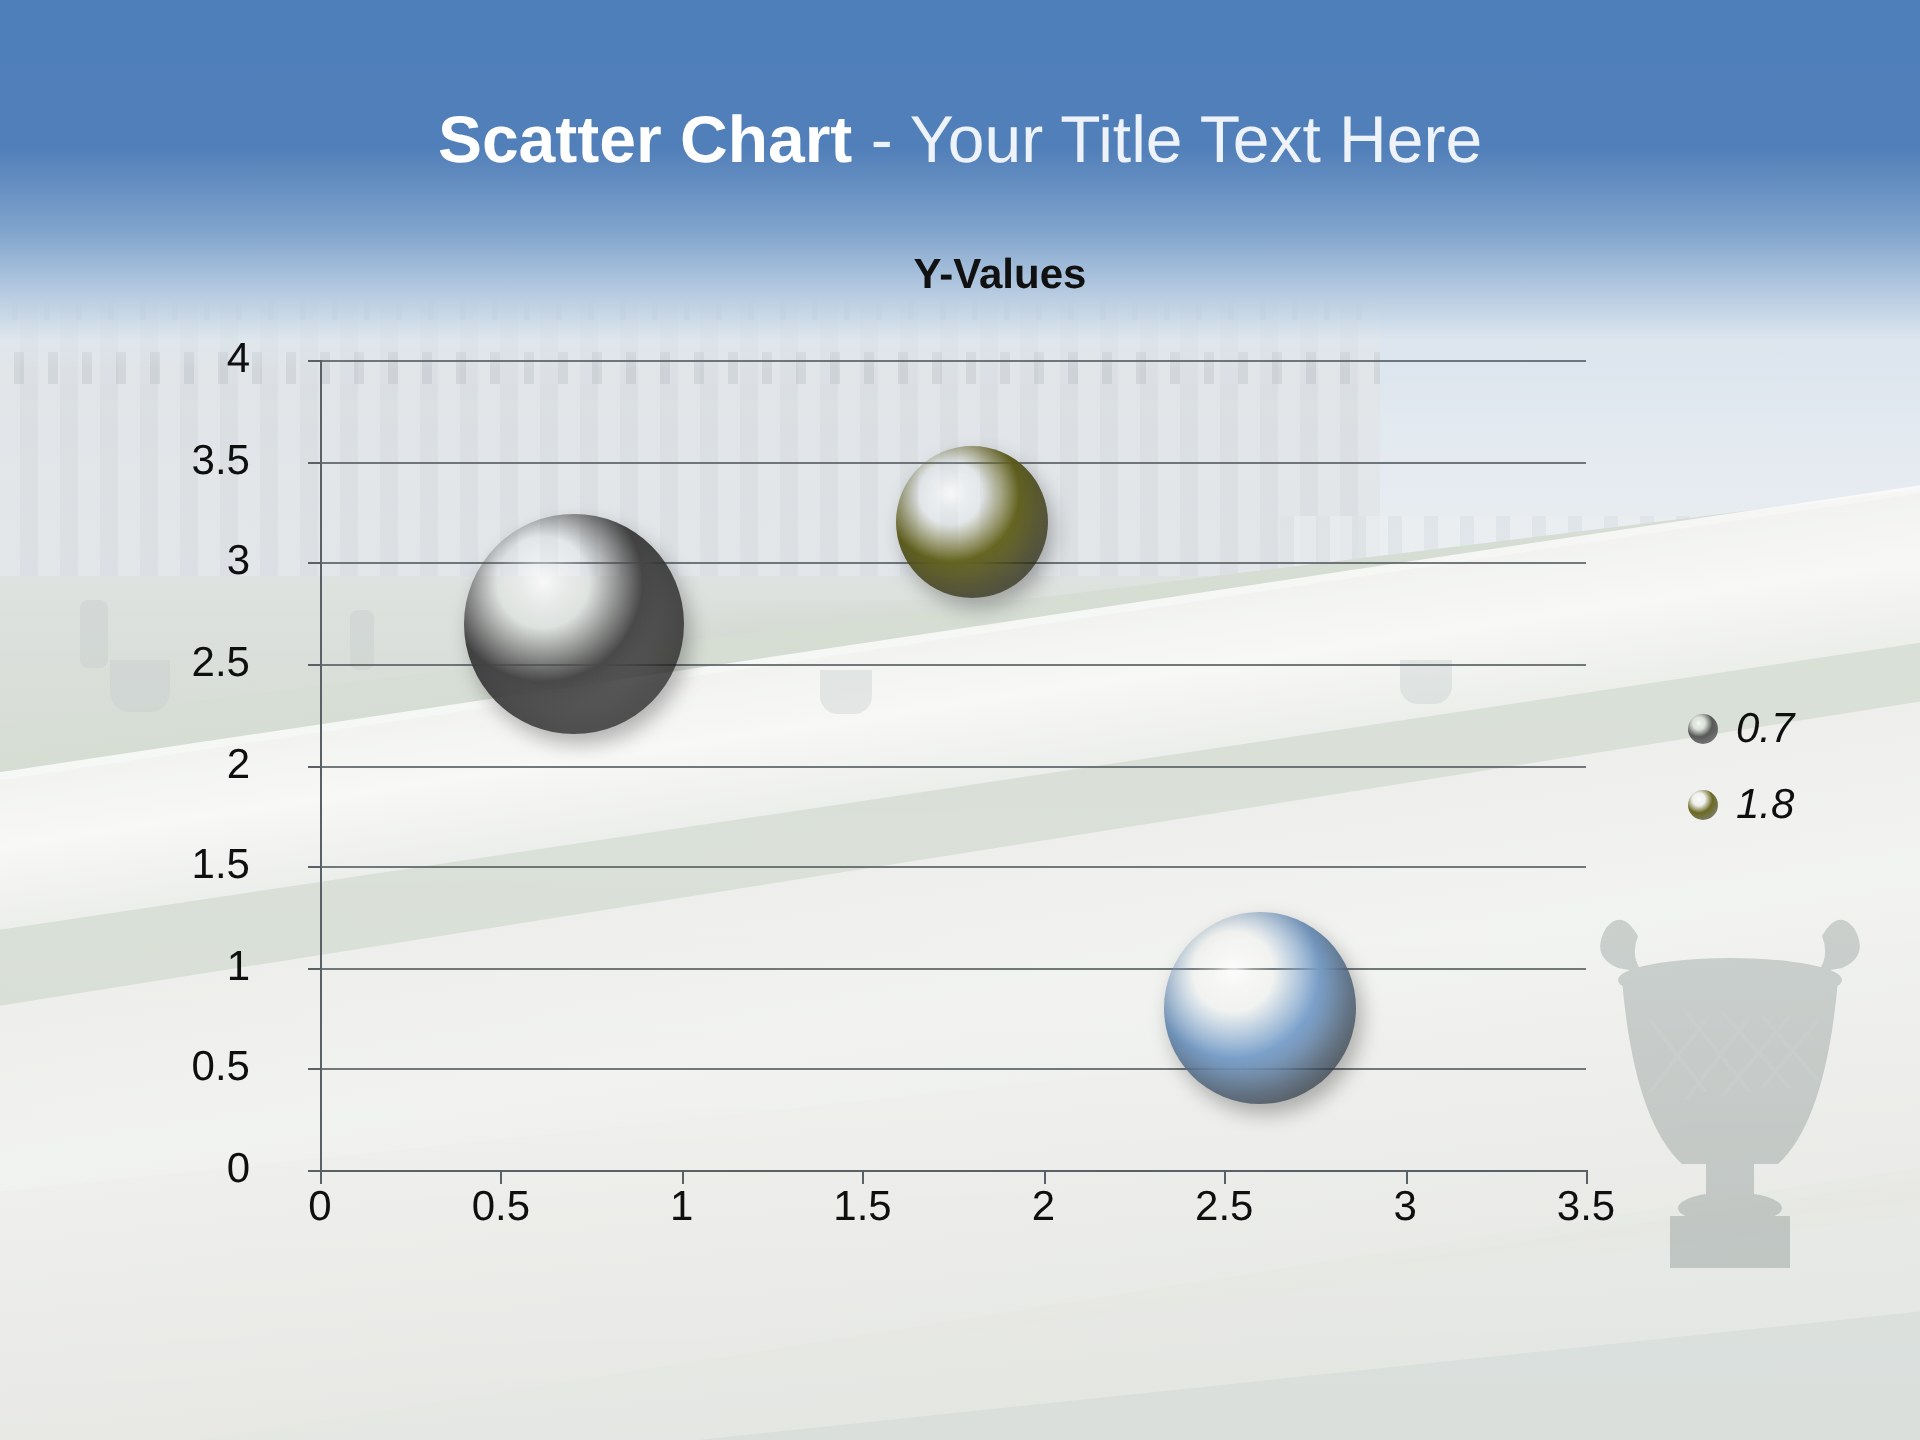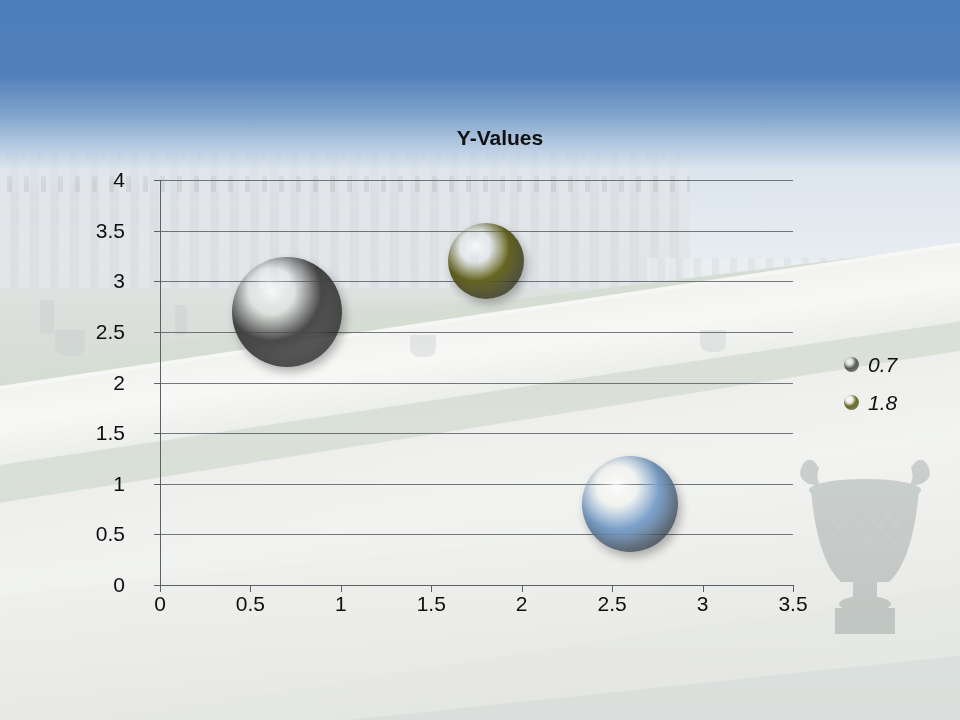--- a/index.html
+++ b/index.html
@@ -192,20 +192,21 @@
         <path d="M30 60 L58 96 M48 56 L80 96 M66 56 L100 94 M86 58 L114 90
                  M30 96 L58 60 M48 100 L80 58 M66 98 L100 58 M86 94 L114 60"></path>
       </g>
     </svg>
 
     <div class="bg-haze"></div>
   </div>
 
   <div class="header-band"></div>
 
+  <div class="title"><b>Scatter Chart</b><span class="light"> - Your Title Text Here</span></div>
 
   <div class="chart-subtitle">Y-Values</div>
 
   <div class="plot">
     <div id="gridlines">
         <div class="gridline" style="top: 354.375px;"></div>
         <div class="gridline" style="top: 303.75px;"></div>
         <div class="gridline" style="top: 253.125px;"></div>
         <div class="gridline" style="top: 202.5px;"></div>
         <div class="gridline" style="top: 151.875px;"></div>

